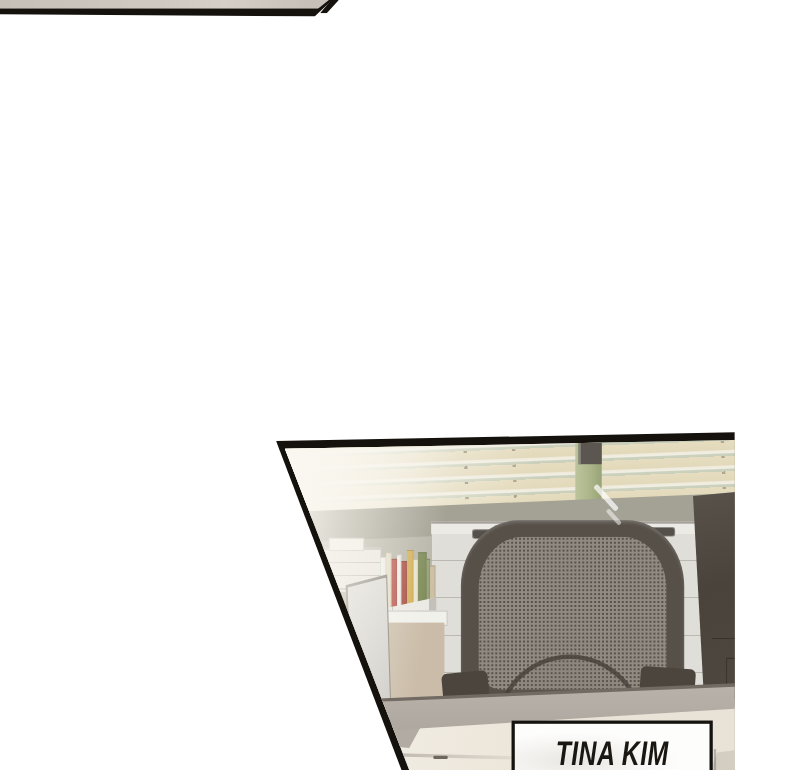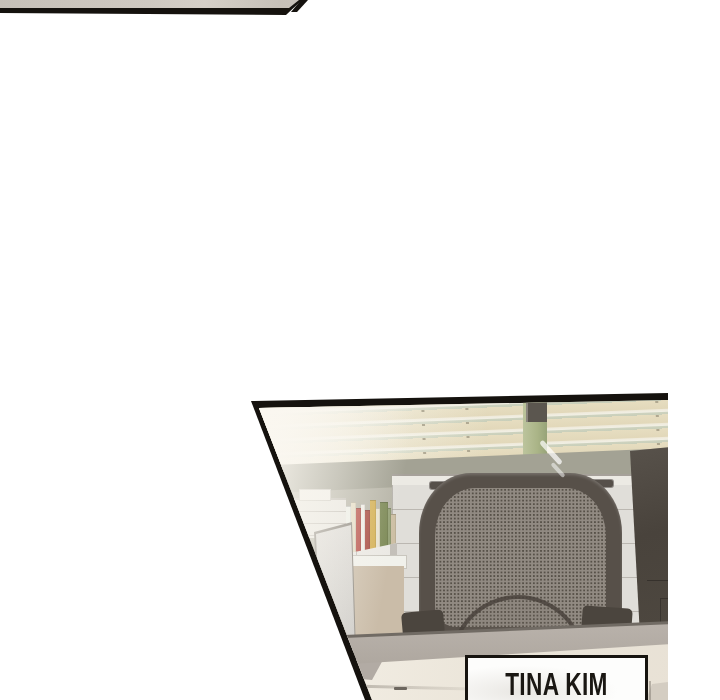--- a/index.html
+++ b/index.html
@@ -1,17 +1,17 @@
 <!DOCTYPE html>
 <html><head>
 <meta charset="utf-8">
 <style>
   html,body{margin:0;padding:0;background:#ffffff;}
   .page{position:relative;width:668px;height:700px;background:#ffffff;overflow:hidden;
-        font-family:"Liberation Sans",sans-serif;}
+        font-family:"Liberation Sans",sans-serif;font-style:italic;}
   .abs{position:absolute;}
 
   
   .p1{left:0;top:0;width:330px;height:18px;}
   .p1-border{left:0;top:0;width:330px;height:16px;background:#15120e;
              clip-path:polygon(0 0,302px 0,286px 15px,0 13px);}
   .p1-fill{left:0;top:0;width:330px;height:10px;
            background:linear-gradient(90deg,#c6c0b8,#cfc9c1 45%,#d5cfc7 62%,#c6c0b8 85%,#cac4bc);
            clip-path:polygon(0 0,299px 0,289px 8px,0 8px);}
   .p1-sliver{left:0;top:0;width:330px;height:14px;background:#15120e;

